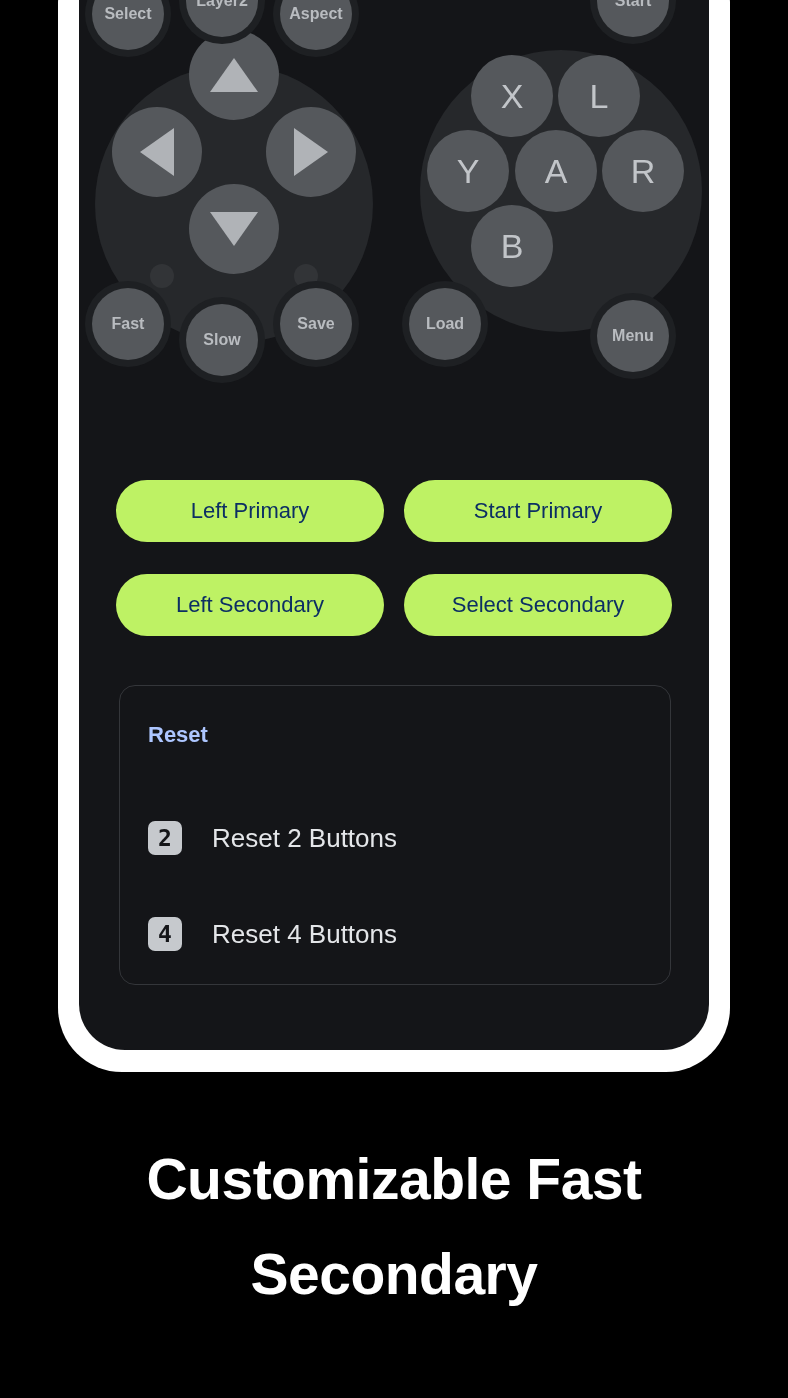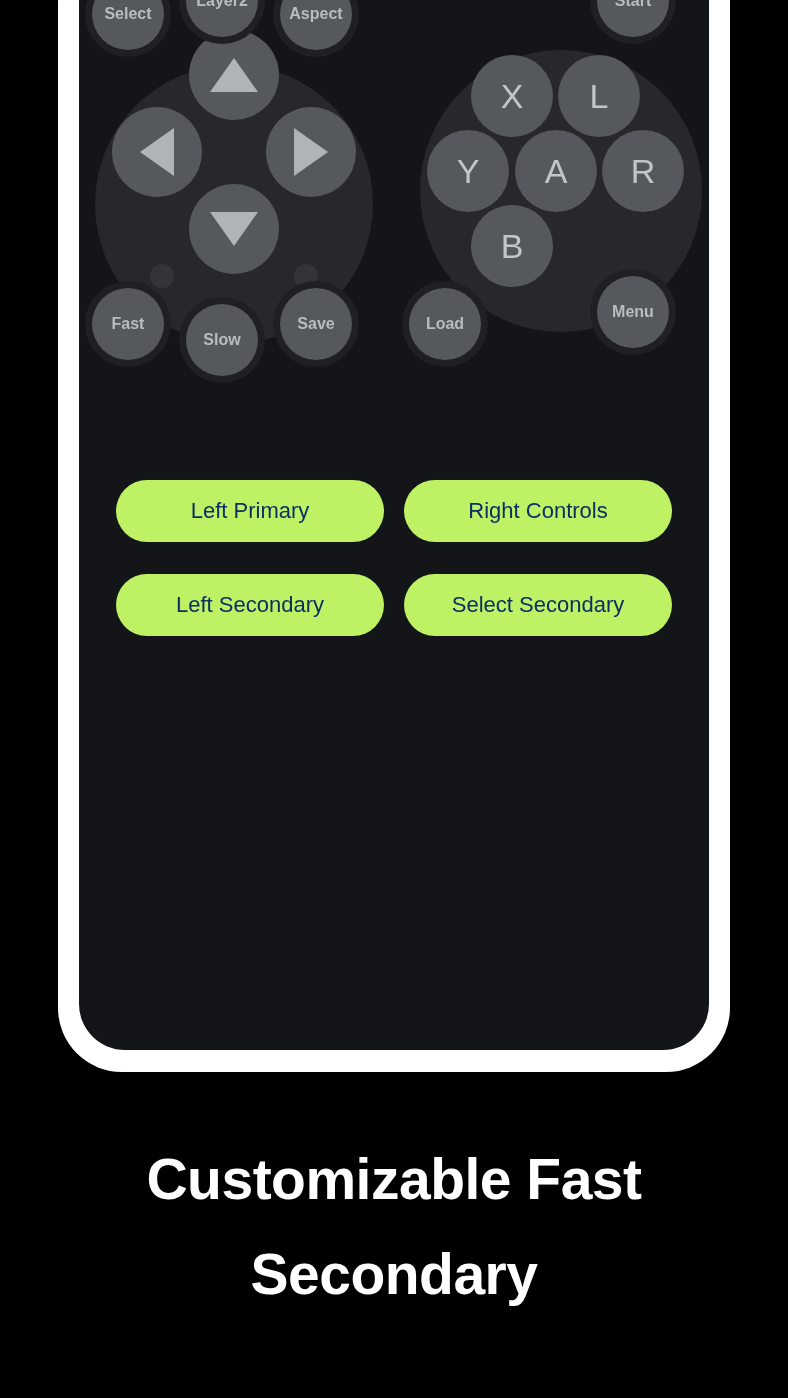--- a/index.html
+++ b/index.html
@@ -228,30 +228,43 @@
 
       <div class="rnd-btn letter flat" style="left:392px; top:115px; width:82px; height:82px;">X</div>
       <div class="rnd-btn letter flat" style="left:479px; top:115px; width:82px; height:82px;">L</div>
       <div class="rnd-btn letter flat" style="left:348px; top:190px; width:82px; height:82px;">Y</div>
       <div class="rnd-btn letter flat" style="left:436px; top:190px; width:82px; height:82px;">A</div>
       <div class="rnd-btn letter flat" style="left:523px; top:190px; width:82px; height:82px;">R</div>
       <div class="rnd-btn letter flat" style="left:392px; top:265px; width:82px; height:82px;">B</div>
 
       <div class="rnd-btn small-label" style="left:518px; top:25px; width:72px; height:72px;">Start</div>
       <div class="rnd-btn small-label" style="left:330px; top:348px; width:72px; height:72px;">Load</div>
-      <div class="rnd-btn small-label" style="left:518px; top:336px; width:72px; height:72px;">Menu</div>
+      <div class="rnd-btn small-label" style="left:518px; top:360px; width:72px; height:72px;">Menu</div>
     </div>
 
     <div id="assign-grid">
       <button class="pill">Left Primary</button>
-      <button class="pill">Right Controls</button>
+      <button class="pill">Start Primary</button>
       <button class="pill">Left Secondary</button>
       <button class="pill">Select Secondary</button>
     </div>
 
+    <div id="reset-card">
+      <div id="reset-card-title">Reset</div>
+
+      <div class="reset-row" id="reset-row-2">
+        <span class="badge">2</span>
+        <span class="reset-label">Reset 2 Buttons</span>
+      </div>
+
+      <div class="reset-row" id="reset-row-4">
+        <span class="badge">4</span>
+        <span class="reset-label">Reset 4 Buttons</span>
+      </div>
+    </div>
 
   </div>
 </div>
 
 <div id="caption">
   <div>Customizable Fast</div>
   <div>Secondary</div>
 </div>
 
 </body></html>

